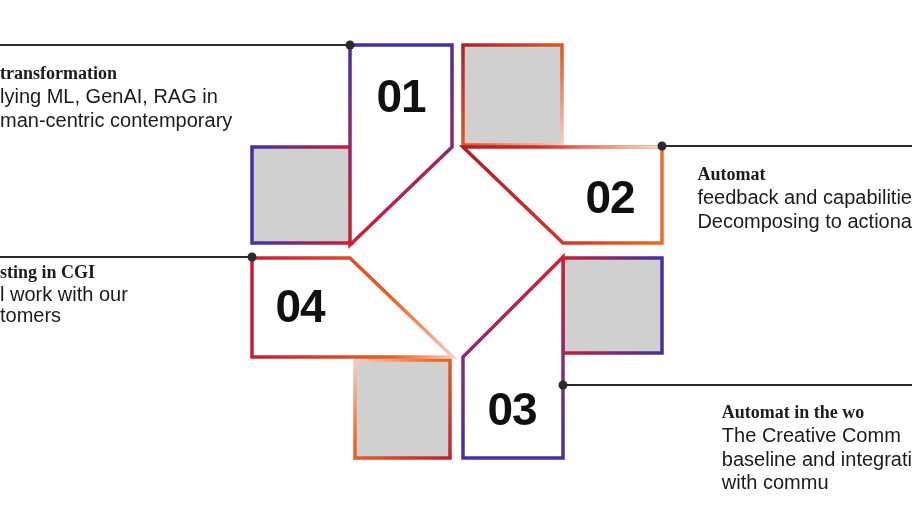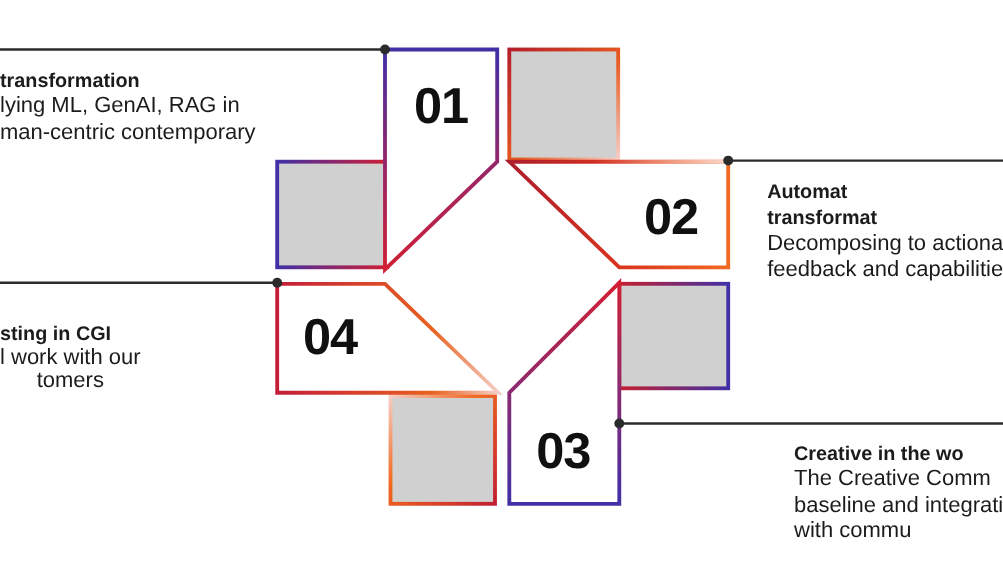--- a/index.html
+++ b/index.html
@@ -6,27 +6,27 @@
   .stage {
     position:relative;
     width:912px; height:513px;
     background:#ffffff;
     overflow:hidden;
     font-family:"Liberation Sans", sans-serif;
     color:#1b1b1b;
   }
   .diagram-svg { position:absolute; left:0; top:0; }
   .callout { position:absolute; }
-  .c-title { font-weight:bold; font-size:18px; line-height:24px; white-space:nowrap; }
+  .c-title { font-weight:bold; font-size:18px; line-height:24px; white-space:nowrap;font-family:Liberation Serif, serif; }
   .c-line  { font-size:20px; line-height:23.5px; white-space:nowrap; }
   .align-left  { text-align:left; }
   .align-right { text-align:left; }
   .lt { top:61px;  left:0; }
-  .lm { top:291px; left:0; }
-  .lm .c-line { line-height:21px;text-align:center; }
+  .lm { top:260px; left:0; }
+  .lm .c-line { line-height:21px; }
   .rt { top:162px; right:0; }
   .rb { top:400px; right:0; }
   .num-label {
     font-family:"Liberation Sans", sans-serif;
     font-weight:bold;
     font-size:46px;
     letter-spacing:-1px;
     fill:#101010;
   }
 </style>
@@ -111,31 +111,30 @@
   </svg>
 
   <div class="callout lt align-left">
     <div class="c-title">transformation</div>
     <div class="c-line">lying ML, GenAI, RAG in</div>
     <div class="c-line">man-centric contemporary</div>
   </div>
 
   <div class="callout rt align-right">
     <div class="c-title">Automat</div>
-    <div class="c-title">transformat</div>
+    <div class="c-line">feedback and capabilitie</div>
     <div class="c-line">Decomposing to actiona</div>
-    <div class="c-line">feedback and capabilitie</div>
   </div>
 
   <div class="callout lm align-left">
     <div class="c-title">sting in CGI</div>
     <div class="c-line">l work with our</div>
     <div class="c-line">tomers</div>
   </div>
 
   <div class="callout rb align-right">
-    <div class="c-title">Creative in the wo</div>
+    <div class="c-title">Automat in the wo</div>
     <div class="c-line">The Creative Comm</div>
     <div class="c-line">baseline and integrati</div>
     <div class="c-line">with commu</div>
   </div>
 
 </div>
 
 </body></html>

